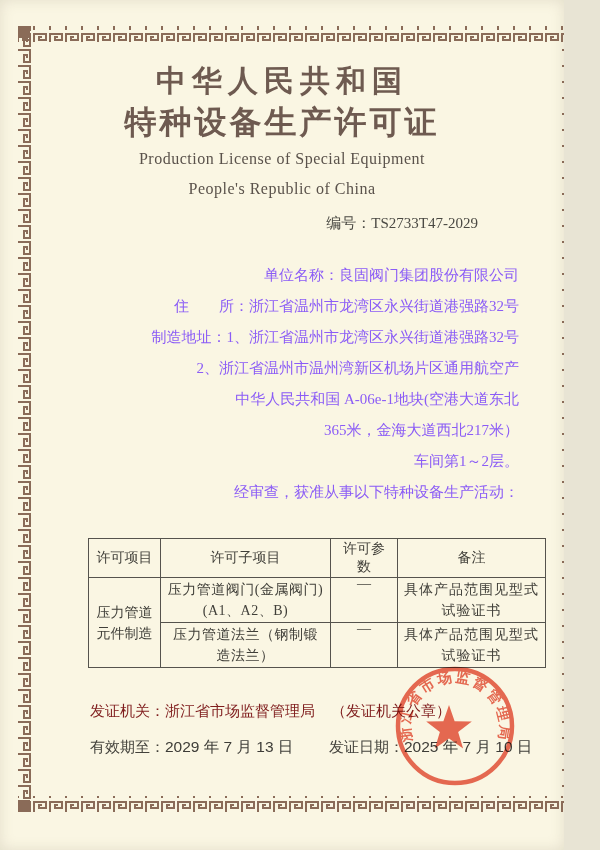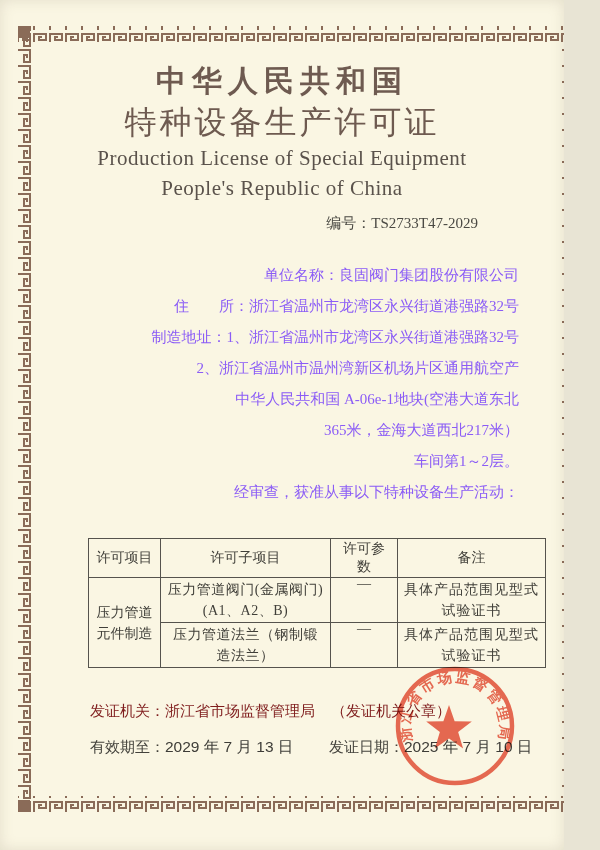--- a/index.html
+++ b/index.html
@@ -9,22 +9,22 @@
     background:#faf6e3;
     font-family:"Liberation Serif","DejaVu Serif",serif;
     color:#45443e;
     overflow:hidden;
     box-shadow:inset 0 0 14px rgba(120,110,90,.18);
   }
   .frame-svg { position:absolute; left:0; top:0; }
 
   .title-block { position:absolute; top:60px; left:0; right:0; text-align:center; color:#6e5a50; }
   .title-cn-1 { font-size:30px; font-weight:bold; letter-spacing:6px; line-height:42px; }
-  .title-cn-2 { font-size:32px; font-weight:normal; letter-spacing:3px; line-height:40px; }
-  .title-en   { font-size:21px; line-height:27px; color:#5a524b; letter-spacing:.5px; margin-top:3px; }
+  .title-cn-2 { font-size:32px; font-weight:bold; letter-spacing:3px; line-height:40px; }
+  .title-en   { font-size:16px; line-height:27px; color:#5a524b; letter-spacing:.5px; margin-top:3px; }
 
   .license-no { position:absolute; top:214px; right:86px; font-size:15px; color:#4a4943; }
 
   .fields { position:absolute; top:260px; left:90px; right:45px; font-size:15px; color:#8b5cf6;text-align:right; }
   .field-line { line-height:31px; white-space:nowrap; }
   .flabel { display:inline-block; }
   .mfg-indent-a { padding-left:83px; }
   .mfg-indent-b { padding-left:92px; }
   .mfg-indent-c { padding-left:85px; }
   .statement { margin-top:0; }

